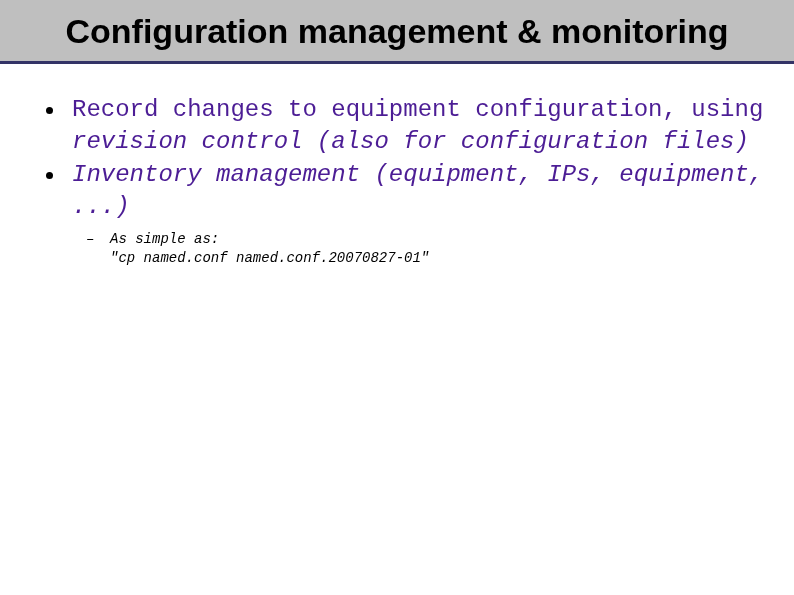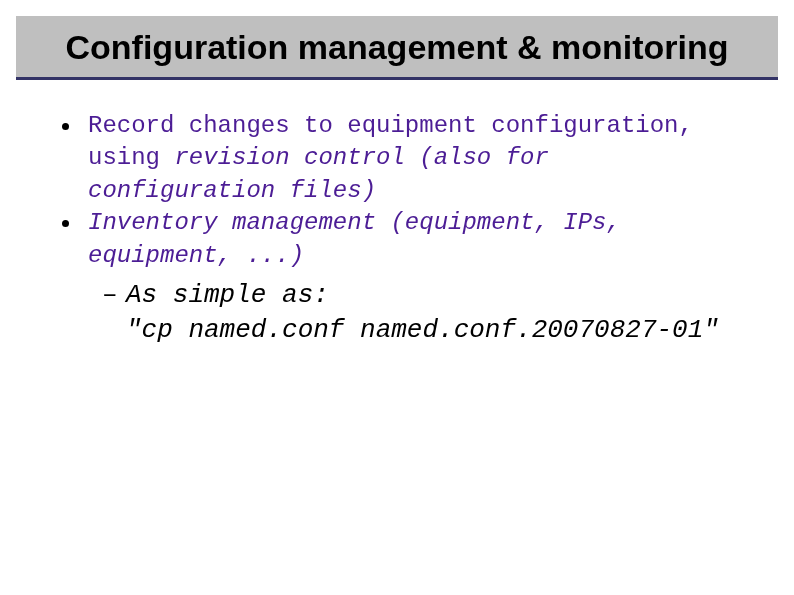--- a/index.html
+++ b/index.html
@@ -10,21 +10,21 @@
   body {
     width: 794px;
     height: 595px;
     background: #ffffff;
     font-family: "Courier New", Courier, monospace;
     overflow: hidden;
   }
   .slide {
     width: 100%;
     height: 100%;
-    padding: 16px;
+    padding: 0;
   }
   .title-bar {
     background: #bfbfbf;
     width: 100%;
     padding: 12px 20px 10px 20px;
     text-align: center;
     border-bottom: 3px solid #333366;
   }
   .title-bar h1 {
     font-family: Arial, Helvetica, sans-serif;
@@ -62,21 +62,21 @@
     font-style: normal;
   }
   ul.sub-list {
     list-style: none;
     margin-top: 6px;
     margin-bottom: 6px;
   }
   ul.sub-list > li {
     position: relative;
     padding-left: 80px;
-    font-size: 26px;
+    font-size: 14px;
     line-height: 1.35;
     color: #000000;
     font-style: italic;
     margin-bottom: 0px;
   }
   ul.sub-list > li::before {
     content: "–";
     position: absolute;
     left: 56px;
     top: 0;

